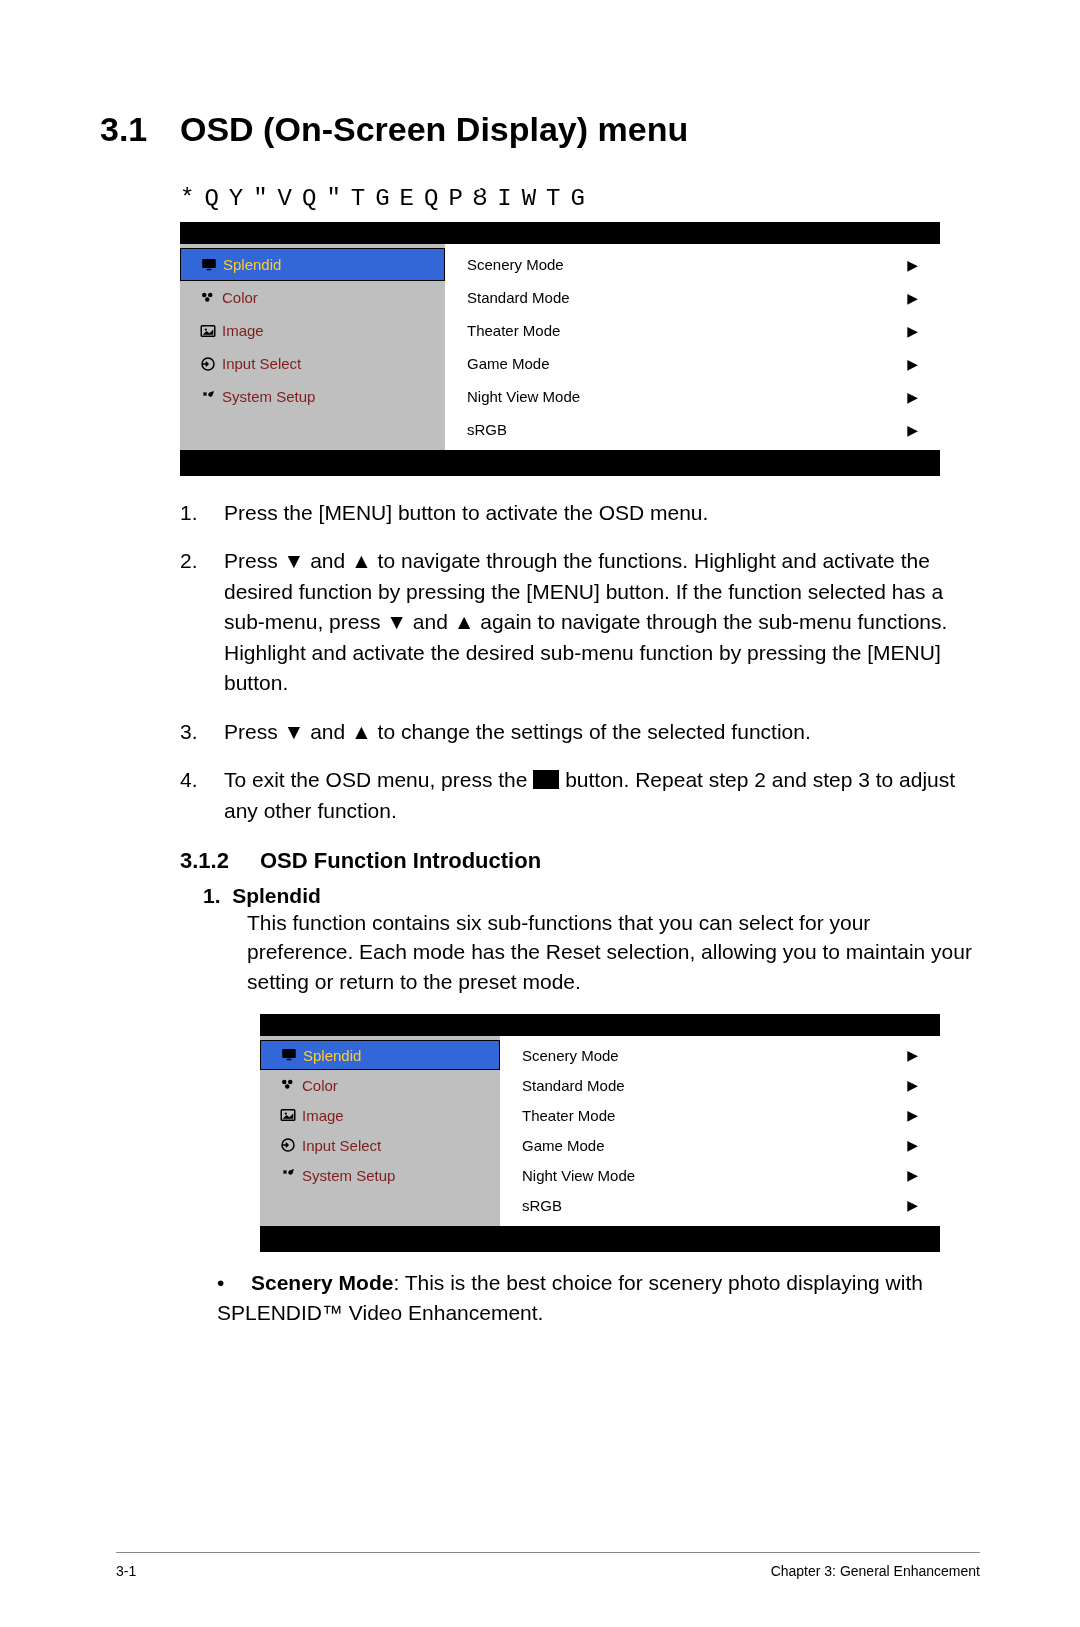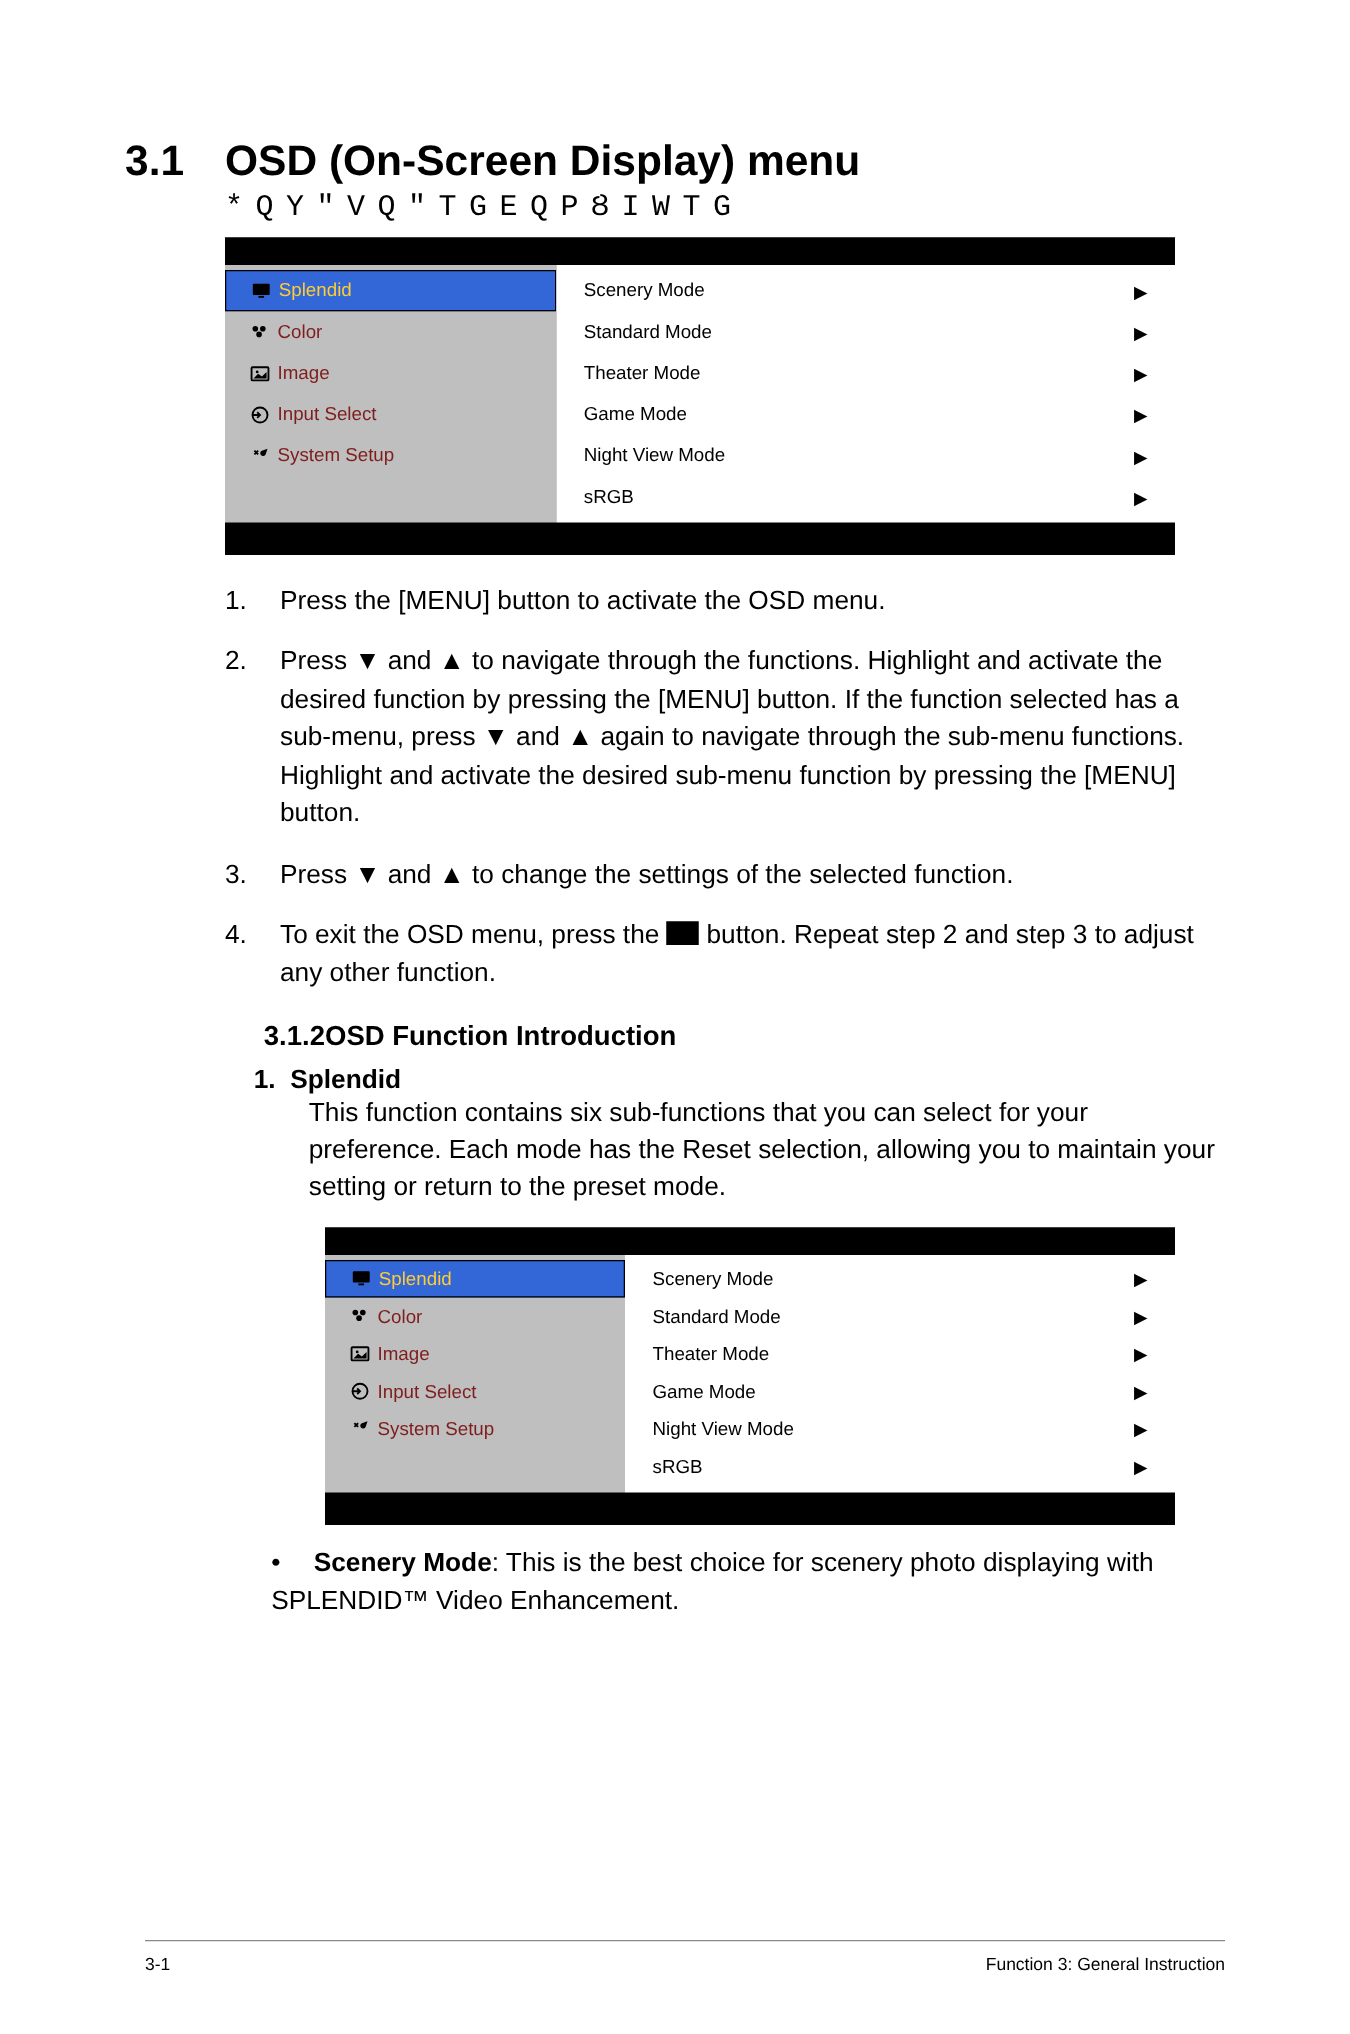--- a/index.html
+++ b/index.html
@@ -5,21 +5,21 @@
   * { margin: 0; padding: 0; box-sizing: border-box; }
   body {
     font-family: Arial, Helvetica, sans-serif;
     background: #fff;
     width: 1080px;
     height: 1627px;
     padding: 110px 100px 40px 100px;
     position: relative;
     color: #000;
   }
-  .sec-title { font-size: 34px; font-weight: bold; margin-bottom: 4px; }
+  .sec-title { font-size: 34px; font-weight: bold; margin-bottom: 36px; }
   .sec-title .num { display: inline-block; width: 80px; }
   .sub-config { font-size: 24px; letter-spacing: 10px; margin-left: 80px; margin-bottom: 10px; font-family: "Courier New", monospace; }
 
   .osd-shell {
     width: 760px;
     margin-left: 80px;
     background: #000;
   }
   .osd-top { height: 22px; background: #000; }
   .osd-body { display: flex; height: 206px; }
@@ -59,21 +59,21 @@
     color: #000;
   }
   .sub-item .arrow { font-size: 14px; }
 
   .ord-list { margin-top: 22px; margin-left: 80px; margin-right: 10px; font-size: 21px; line-height: 1.45; }
   .ord-item { display: flex; margin-bottom: 18px; }
   .ord-item .n { width: 44px; flex-shrink: 0; }
   .ord-item .t { flex: 1; }
 
   .h3 { font-size: 22px; font-weight: bold; margin-top: 22px; margin-left: 80px; margin-bottom: 10px; }
-  .h3 .hn { display: inline-block; width: 80px; text-align: right; }
+  .h3 .hn { display: inline-block; width: 80px; }
   .splendid-block { margin-left: 103px; font-size: 21px; }
   .splendid-block .lead { font-weight: bold; }
   .splendid-body { margin-left: 44px; line-height: 1.4; max-width: 780px; }
 
   .mode-desc { margin-left: 117px; margin-top: 16px; font-size: 21px; line-height: 1.4; max-width: 750px; }
   .mode-desc .v { display:inline-block; width: 34px; }
   .mode-desc .mname { font-weight: bold; }
 
   .blackbox { display:inline-block; width: 26px; height: 19px; background:#000; vertical-align: -2px; }
 
@@ -290,14 +290,14 @@
   </div>
   <div class="osd-bottom"></div>
 </div>
 
 <div class="mode-desc">
   <span class="v">•</span><span class="mname">Scenery Mode</span><span>: This is the best choice for scenery photo displaying with SPLENDID™ Video Enhancement.</span>
 </div>
 
 <div class="footer">
   <span>3-1</span>
-  <span>Function 3: General Instruction</span>
+  <span>Chapter 3: General Enhancement</span>
 </div>
 
 </body></html>

